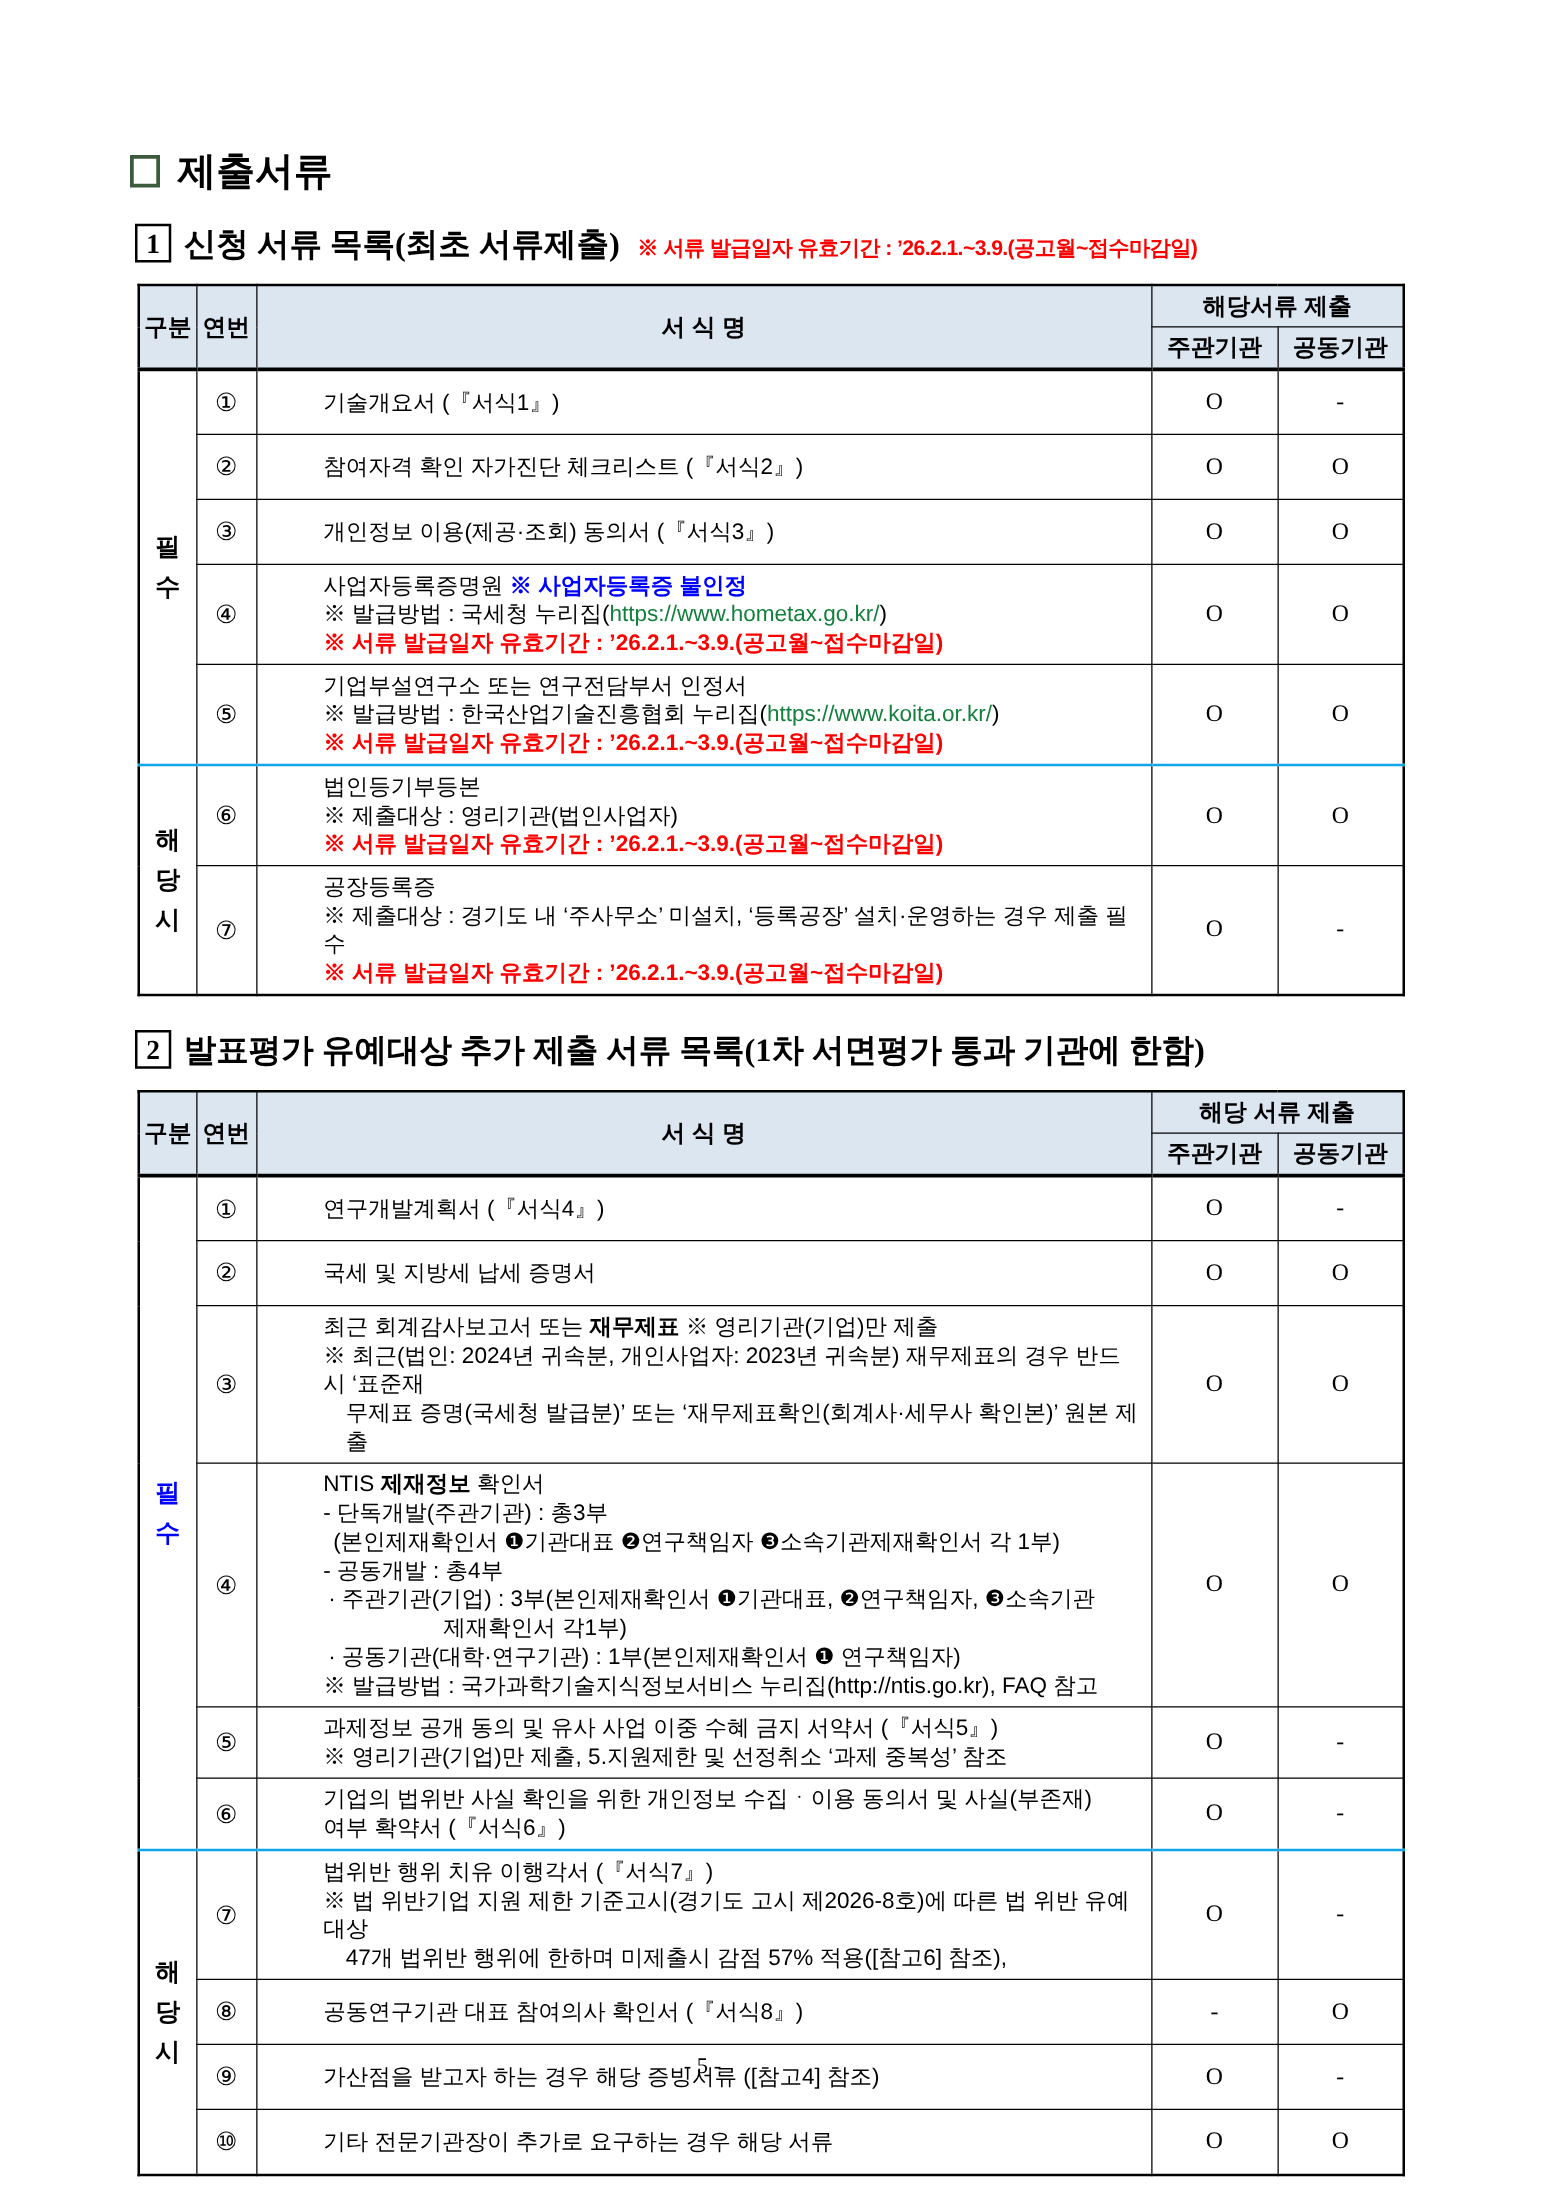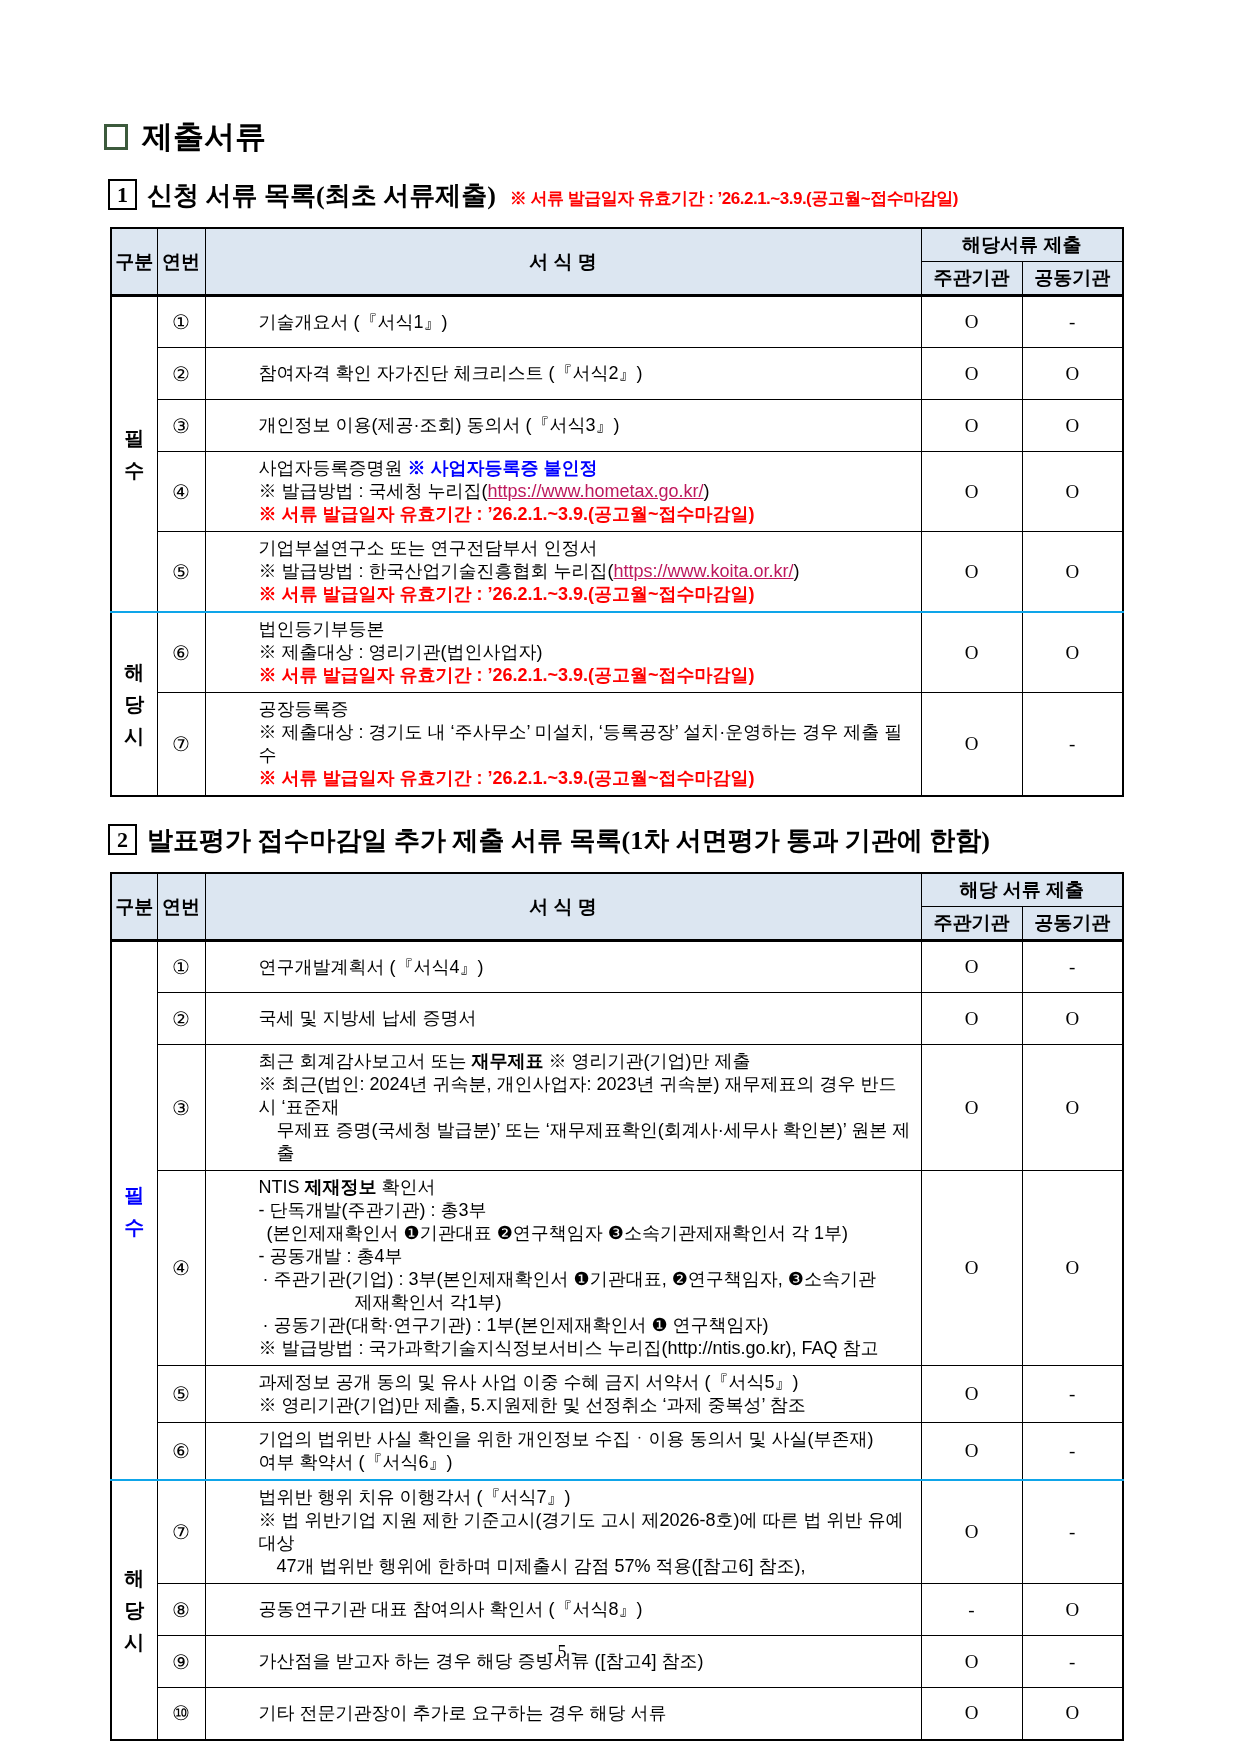--- a/index.html
+++ b/index.html
@@ -82,21 +82,21 @@
   }
   td.val-cell {
     text-align: center;
     font-size: 19px;
     font-family: "Liberation Serif", serif;
   }
   .line { display: block; margin-left: 44px; }
   .seg-blue { color: #0000ff; font-weight: bold; }
   .seg-red  { color: #ff0000; font-weight: bold; }
   .seg-bold { font-weight: bold; }
-  .seg-link { color: #be185d; text-decoration: underline; cursor: pointer; }
+  .seg-link { color: #15803d; cursor: pointer; }
   
   .footer-note {
     margin: 18px 0 0 8px;
     font-size: 25px;
     letter-spacing: 0.5px;
     font-style: italic;
   }
   .page-number {
     position: absolute;
     left: 0; right: 0; top: 1642px;
@@ -209,21 +209,21 @@
             <span class="line"><span class="seg-red">※ 서류 발급일자 유효기간 : ’26.2.1.~3.9.(공고월~접수마감일)</span></span>
           </td>
           <td class="val-cell">O</td>
           <td class="val-cell">-</td>
         </tr>
       </tbody>
   </table>
 
   <h2 class="sec-heading" style="margin-top:26px;">
     <span class="boxnum">2</span>
-    <span>발표평가 접수마감일 추가 제출 서류 목록(1차 서면평가 통과 기관에 한함)</span>
+    <span>발표평가 유예대상 추가 제출 서류 목록(1차 서면평가 통과 기관에 한함)</span>
   </h2>
 
   <table class="doc-table" id="table-1">
     <colgroup>
         <col style="width:46px">
         <col style="width:48px">
         <col style="width:716px">
         <col style="width:101px">
         <col style="width:101px">
       </colgroup>

